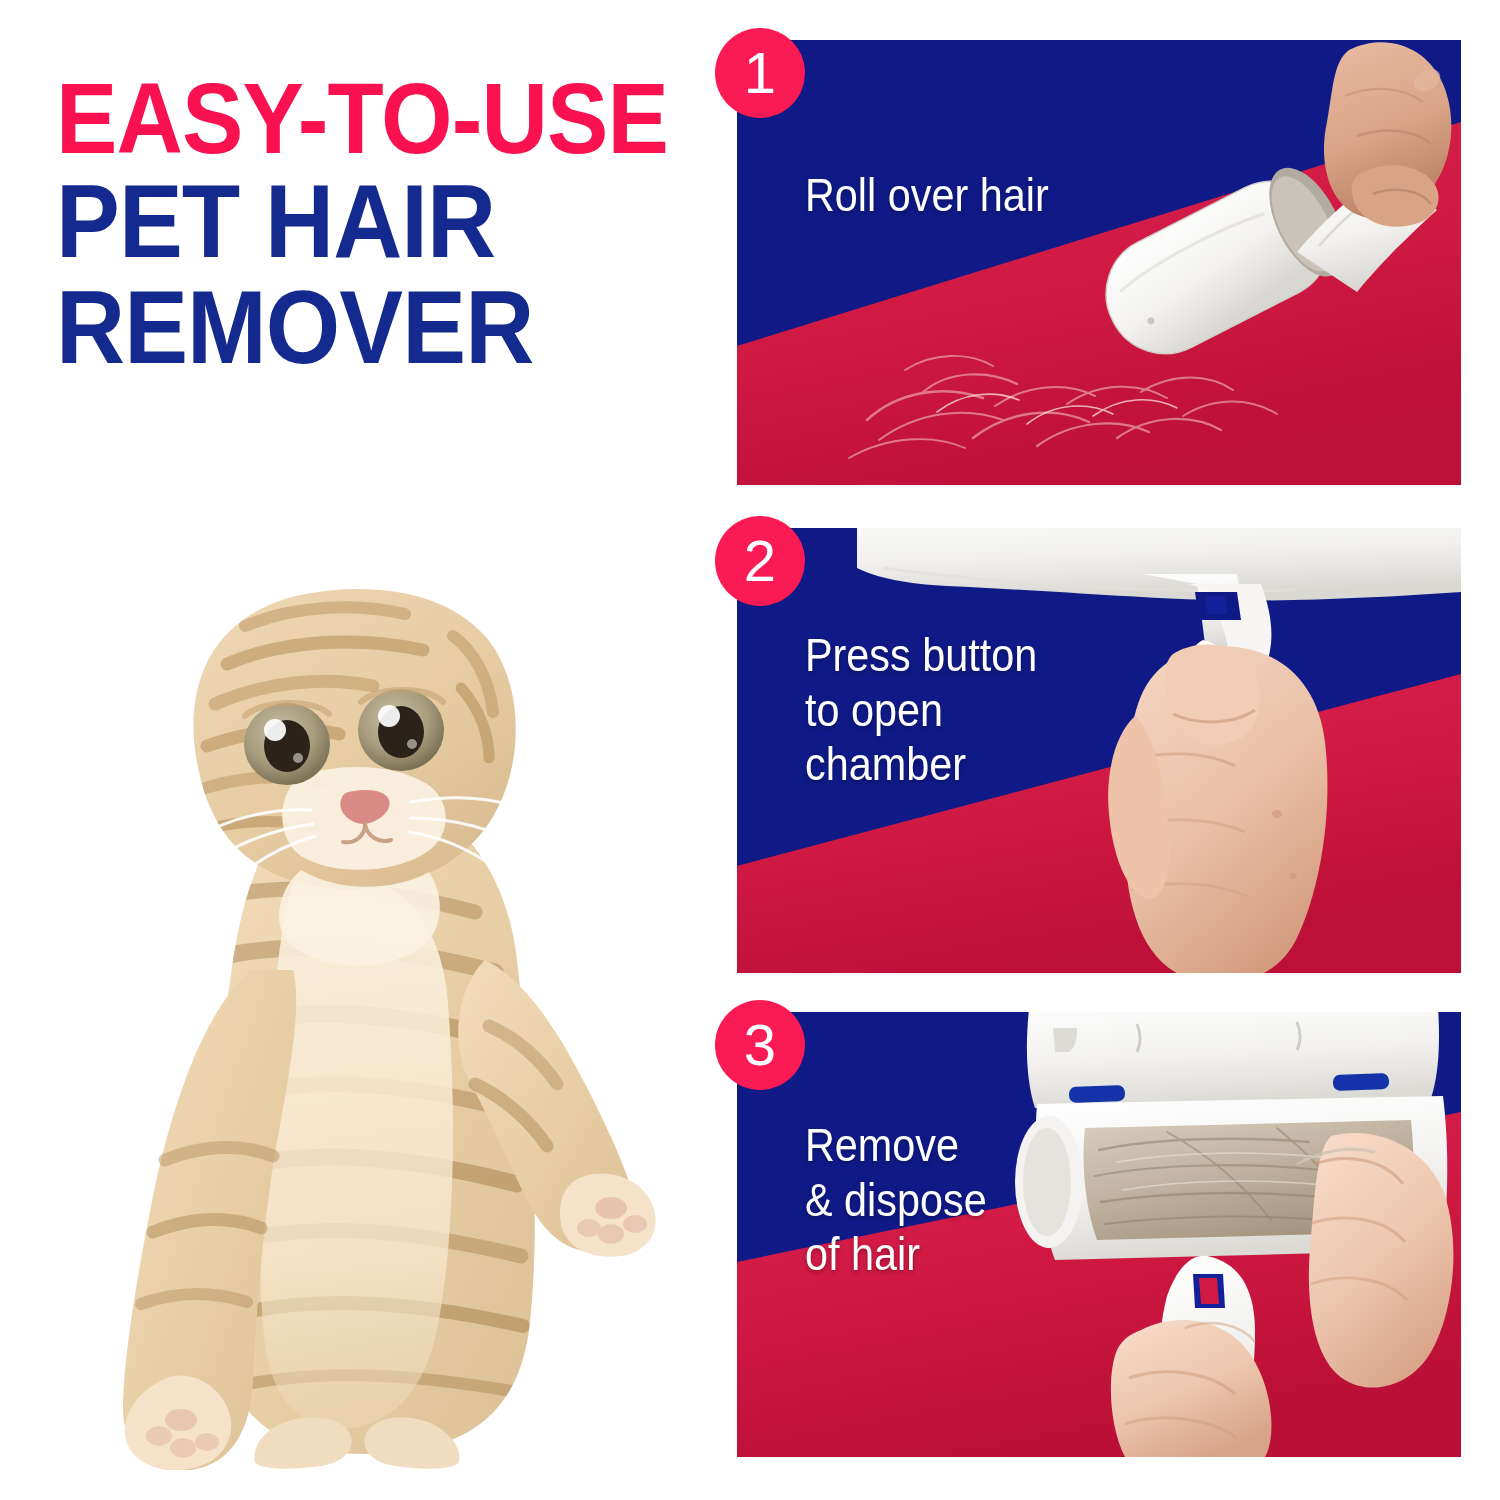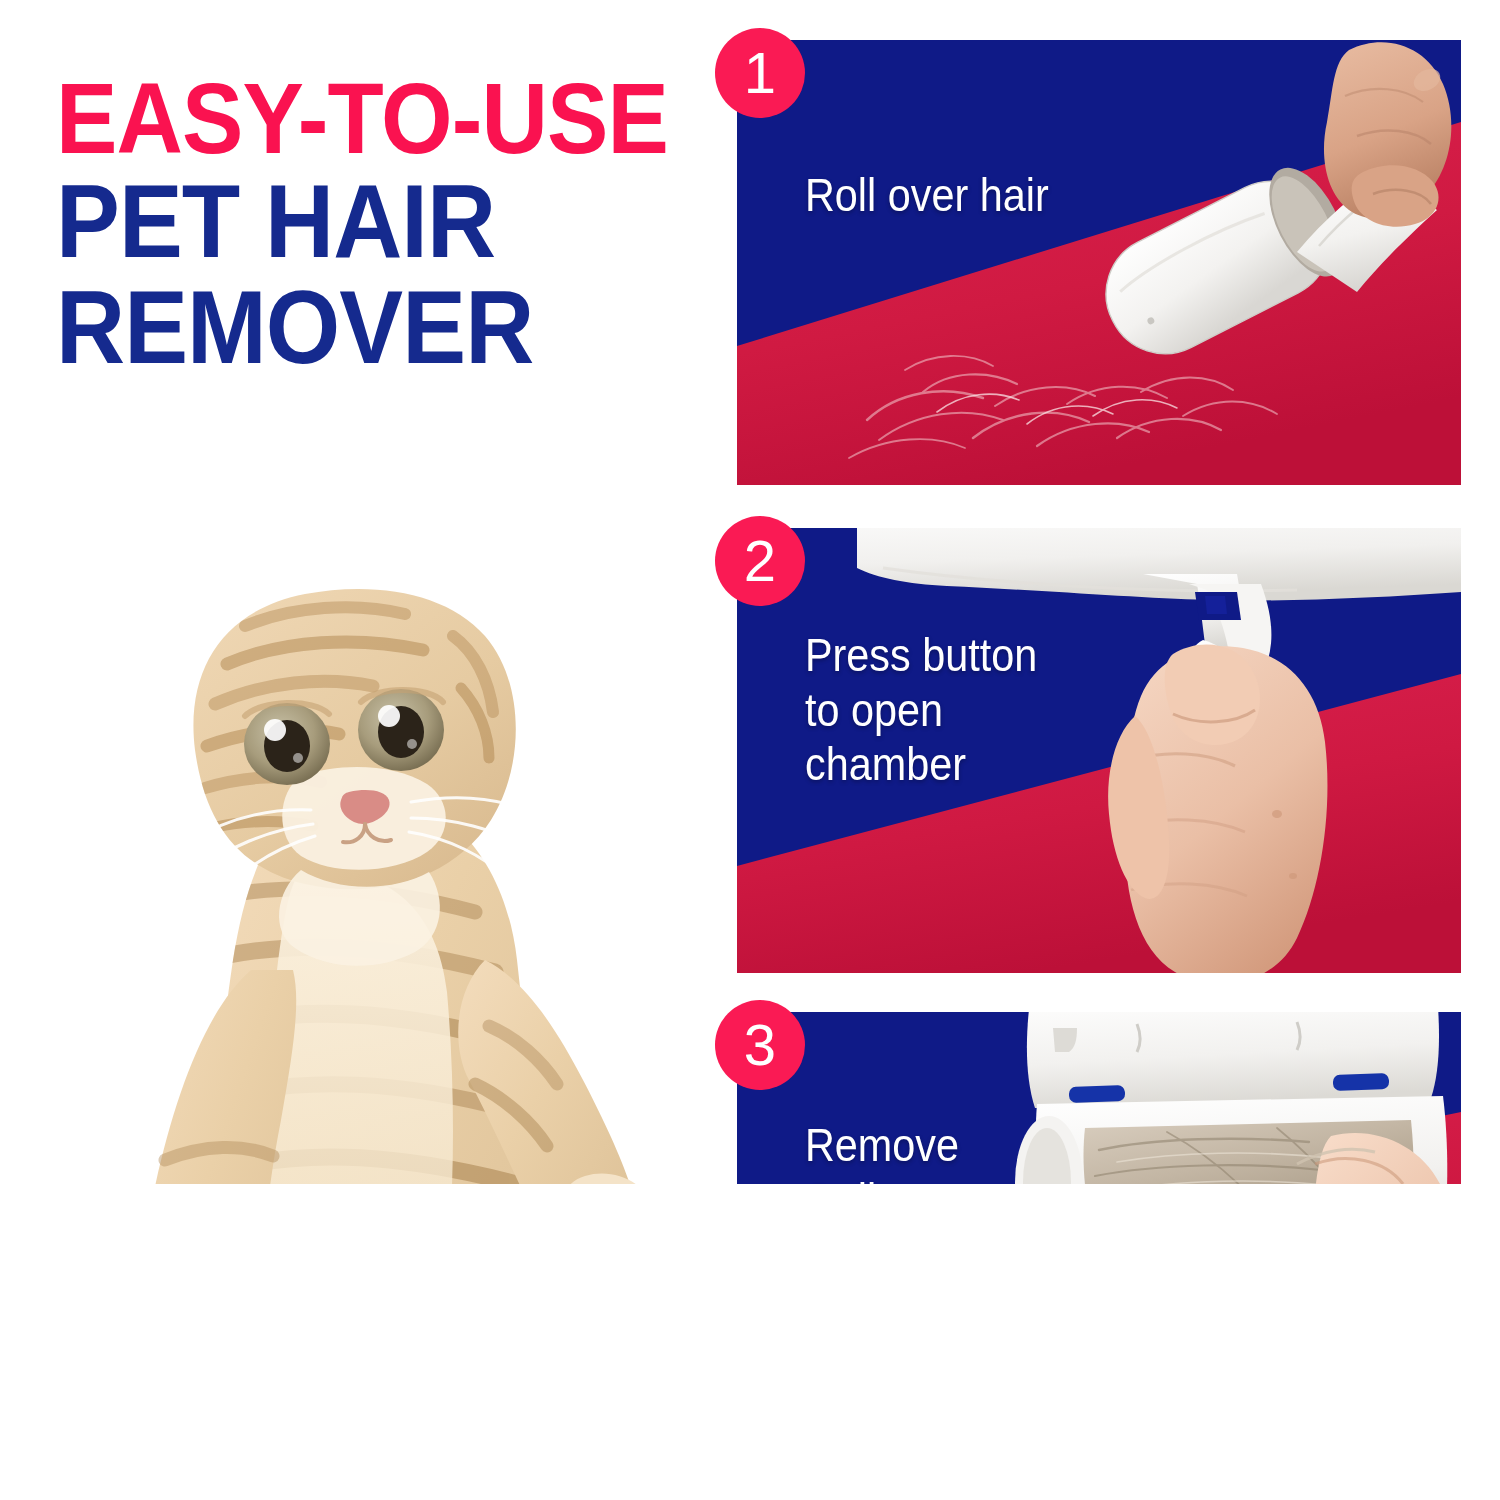--- a/index.html
+++ b/index.html
@@ -12,21 +12,21 @@
     height: 1500px;
     font-family: "Liberation Sans", sans-serif;
     overflow: hidden;
     position: relative;
   }
 
   
   #infographic {
     position: relative;
     width: 1500px;
-    height: 1184px;
+    height: 1500px;
     background: #ffffff;
     overflow: hidden;
   }
 
   
   .headline {
     position: absolute;
     left: 56px;
     top: 70px;
     width: 640px;

